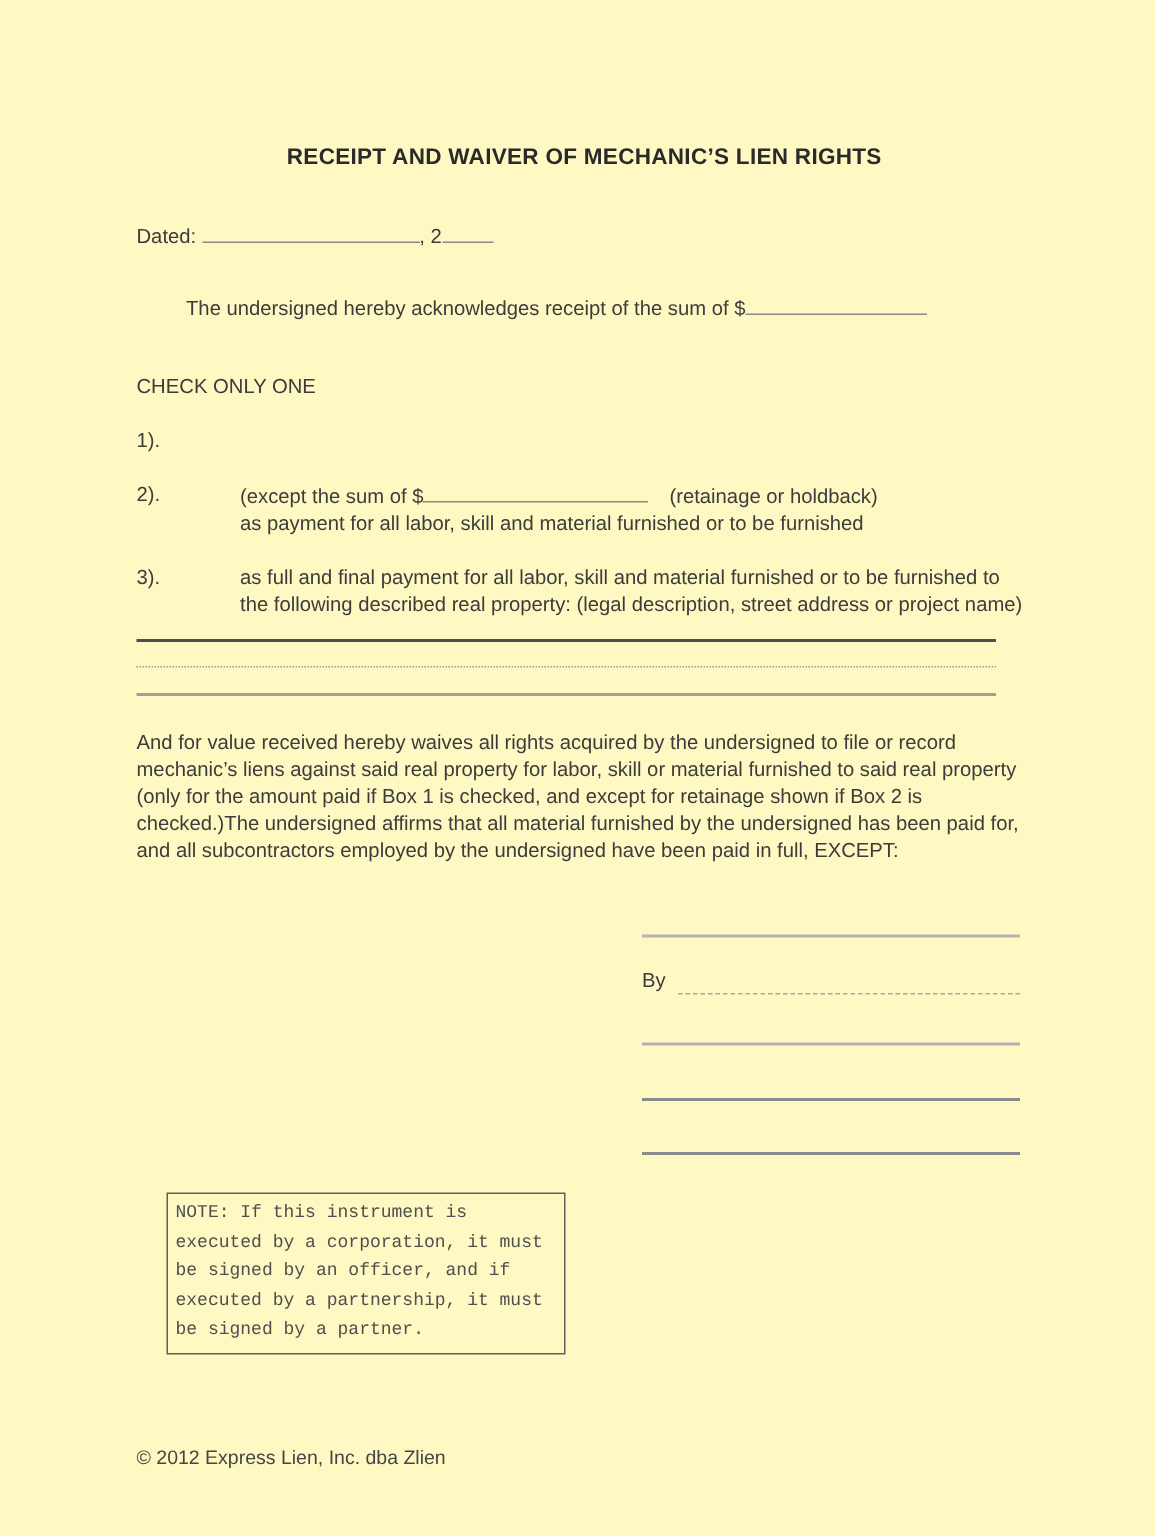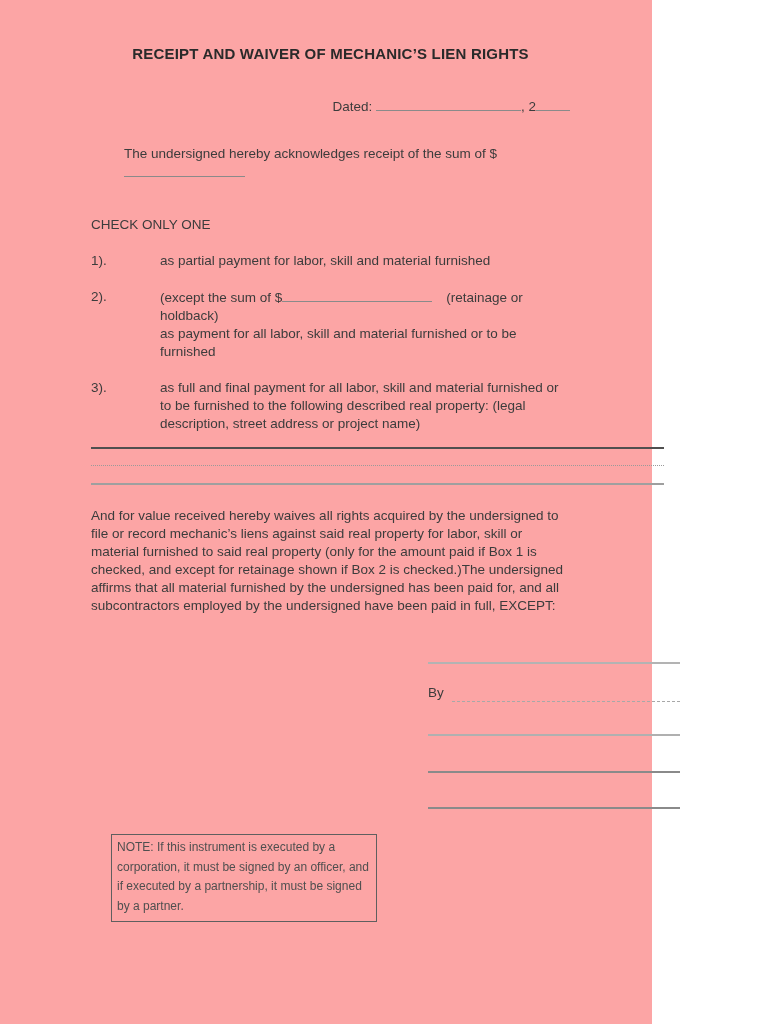--- a/index.html
+++ b/index.html
@@ -2,31 +2,31 @@
 <html><head>
 <meta charset="utf-8">
 <style>
   html,body { margin:0; padding:0; background:#ffffff; }
   body {
     width:770px; height:1024px; overflow:hidden;
     font-family:"Liberation Sans", sans-serif;
     font-size:13.5px; line-height:18px; color:#3c3c3c;
     -webkit-font-smoothing:antialiased;
   }
-  .page { box-sizing:border-box; width:652px; height:1024px; padding:45px 82px 0 91px; background:#fca5a5; }
+  .page { box-sizing:border-box; width:770px; height:1024px; padding:96px 82px 0 91px; background:#fef9c3; }
 
   .doc-title { text-align:center; font-weight:bold; font-size:15px; letter-spacing:0.2px; color:#2a2a2a; white-space:nowrap; }
 
   .blank { display:inline-block; height:13px; border-bottom:1px solid #8a8a8a; vertical-align:baseline; }
   .blank.date { width:145px; }
   .blank.year { width:34px; }
   .blank.sum  { width:121px; }
   .blank.retain { width:150px; margin-right:14px; }
 
-  .row-dated { margin-top:34px;text-align:right; }
+  .row-dated { margin-top:34px; }
   .row-sum   { margin-top:29px; padding-left:33px; }
   .check-heading { margin-top:34px; }
 
   .option { display:flex; margin-top:18px; }
   .option .num { flex:none; width:69px; }
   .option .opt-body { flex:1; }
 
   .hrule { height:0; border:none; margin:0; }
   .hrule-1 { margin-top:14px; border-top:2px solid #4f4f4f; width:573px; }
   .hrule-2 { margin-top:16px; border-top:1px dotted #9a9a9a; width:573px; }
@@ -40,21 +40,21 @@
   .by-row { margin-top:20px; display:flex; align-items:flex-end; }
   .by-row .by-label { flex:none; }
   .by-row .by-blank { flex:1; margin-left:8px; height:13px; border-bottom:1px dashed #a8a8a8; }
   .sig-line-2 { margin-top:32px; border-top:2px solid #b0b0b0; }
   .sig-line-3 { margin-top:35px; border-top:2px solid #8a8a8a; }
   .sig-line-4 { margin-top:34px; border-top:2px solid #8a8a8a; }
 
   .note-box {
     box-sizing:border-box; margin-top:25px; margin-left:20px; width:266px;
     border:1px solid #5f5f5f; padding:3px 5px 5px 5px;
-    font-family:Liberation Sans, sans-serif; font-size:12px; line-height:19.5px; color:#4f4f4f;
+    font-family:Liberation Mono, monospace; font-size:12px; line-height:19.5px; color:#4f4f4f;
   }
 
   .footer { margin-top:60px; font-size:13px; color:#454545; }
 </style>
 </head>
 <body>
 
 <div class="page">
 
   <div class="doc-title">RECEIPT AND WAIVER OF MECHANIC’S LIEN RIGHTS</div>
@@ -65,21 +65,20 @@
   </div>
 
   <div class="row-sum">
     <span>The undersigned hereby acknowledges receipt of the sum of $</span><span class="blank sum"></span>
   </div>
 
   <div class="check-heading">CHECK ONLY ONE</div>
 
   <div class="option">
     <span class="num">1).</span>
-    <div class="opt-body">as partial payment for labor, skill and material furnished</div>
   </div>
 
   <div class="option">
     <span class="num">2).</span>
     <div class="opt-body">
       <div>
         <span>(except the sum of $</span><span class="blank retain"></span><span>(retainage or holdback)</span>
       </div>
       <div>as payment for all labor, skill and material furnished or to be furnished</div>
     </div>
@@ -102,14 +101,15 @@
       <span class="by-label">By</span>
       <span class="by-blank"></span>
     </div>
     <div class="sig-line sig-line-2"></div>
     <div class="sig-line sig-line-3"></div>
     <div class="sig-line sig-line-4"></div>
   </div>
 
   <div class="note-box">NOTE: If this instrument is executed by a corporation, it must be signed by an officer, and if executed by a partnership, it must be signed by a partner.</div>
 
+  <div class="footer">© 2012 Express Lien, Inc. dba Zlien</div>
 
 </div>
 
 </body></html>

